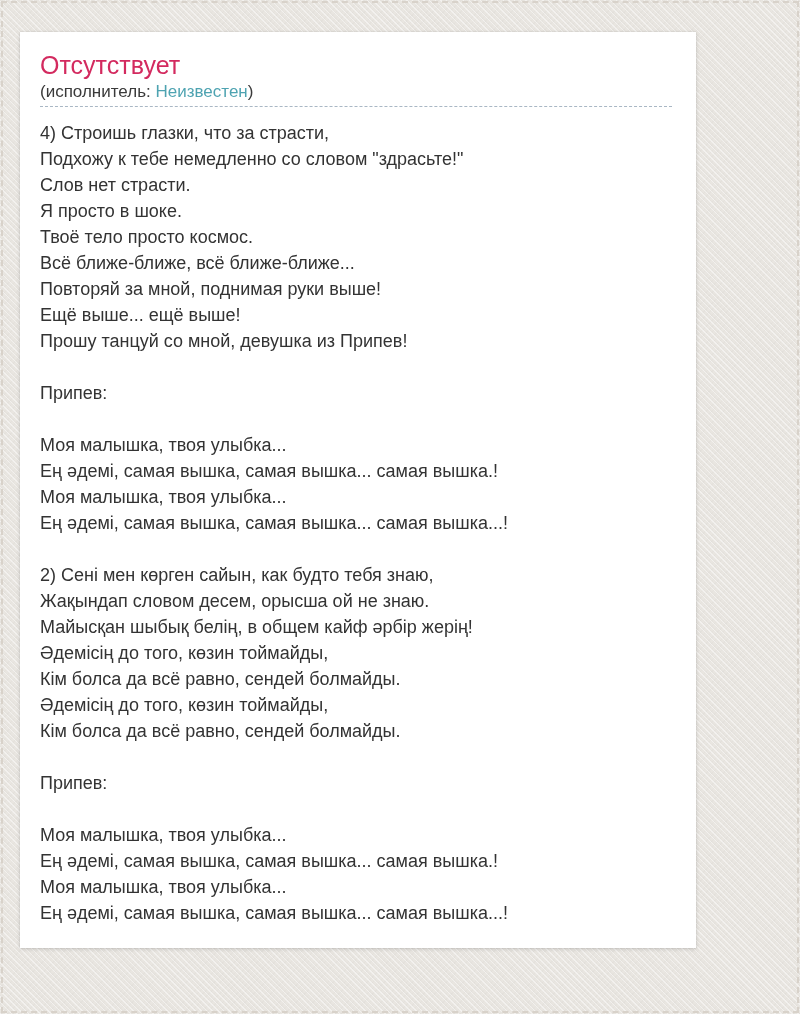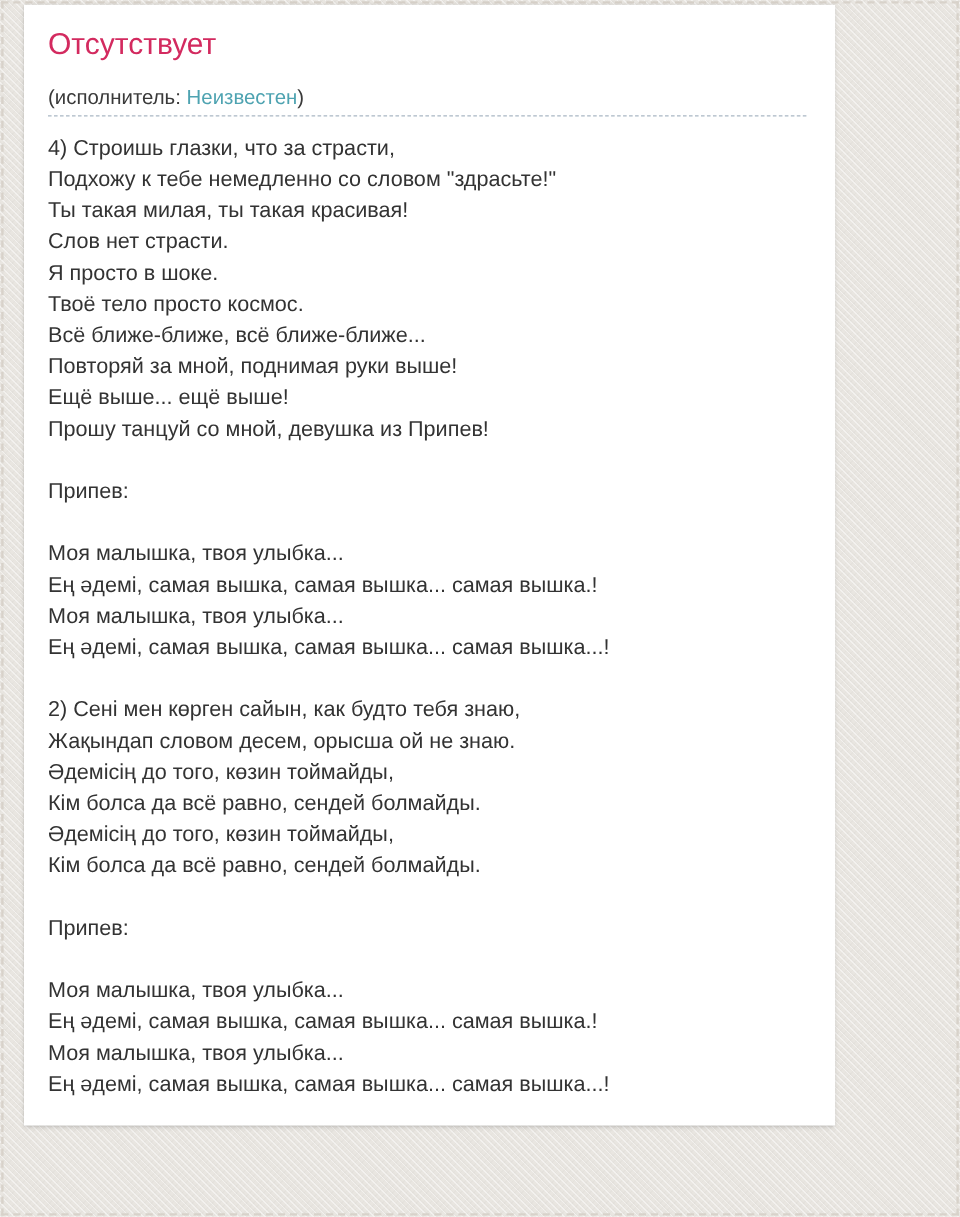--- a/index.html
+++ b/index.html
@@ -22,35 +22,35 @@
     position:relative;
     overflow:hidden;
   }
   .edge-border{
     position:absolute; inset:1px;
     border:2px dashed #d8d2ca;
     pointer-events:none;
   }
   .card{
     position:absolute;
-    left:20px; top:4px;
+    left:20px; top:32px;
     width:676px;
     background:var(--card-bg);
     padding:18px 24px 22px 20px;
     box-shadow:0 1px 4px rgba(0,0,0,0.16), 0 0 1px rgba(0,0,0,0.12);
   }
   .song-title{
     margin:0;
     font-size:25px;
     font-weight:400;
     line-height:30px;
     color:var(--title-color);
   }
   .artist-line{
-    margin:20px 0 0 0;
+    margin:2px 0 0 0;
     font-size:17px;
     line-height:20px;
     color:#3a3a3a;
   }
   .artist-line a{
     color:var(--link-color);
     text-decoration:none;
     cursor:pointer;
   }
   .separator{
@@ -76,38 +76,38 @@
 
   <div class="artist-line">
     <span>(исполнитель: </span><a>Неизвестен</a><span>)</span>
   </div>
 
   <div class="separator"></div>
 
   <div class="lyrics">
       <div class="line">4) Строишь глазки, что за страсти,</div>
       <div class="line">Подхожу к тебе немедленно со словом "здрасьте!"</div>
-      <div class="line">Ты такая милая, ты такая красивая!</div>
       <div class="line">Слов нет страсти.</div>
       <div class="line">Я просто в шоке.</div>
       <div class="line">Твоё тело просто космос.</div>
       <div class="line">Всё ближе-ближе, всё ближе-ближе...</div>
       <div class="line">Повторяй за мной, поднимая руки выше!</div>
       <div class="line">Ещё выше... ещё выше!</div>
       <div class="line">Прошу танцуй со мной, девушка из Припев!</div>
       <div class="line">&nbsp;</div>
       <div class="line">Припев:</div>
       <div class="line">&nbsp;</div>
       <div class="line">Моя малышка, твоя улыбка...</div>
       <div class="line">Ең әдемі, самая вышка, самая вышка... самая вышка.!</div>
       <div class="line">Моя малышка, твоя улыбка...</div>
       <div class="line">Ең әдемі, самая вышка, самая вышка... самая вышка...!</div>
       <div class="line">&nbsp;</div>
       <div class="line">2) Сені мен көрген сайын, как будто тебя знаю,</div>
       <div class="line">Жақындап словом десем, орысша ой не знаю.</div>
+      <div class="line">Майысқан шыбық белің, в общем кайф әрбір жерің!</div>
       <div class="line">Әдемісің до того, көзин тоймайды,</div>
       <div class="line">Кім болса да всё равно, сендей болмайды.</div>
       <div class="line">Әдемісің до того, көзин тоймайды,</div>
       <div class="line">Кім болса да всё равно, сендей болмайды.</div>
       <div class="line">&nbsp;</div>
       <div class="line">Припев:</div>
       <div class="line">&nbsp;</div>
       <div class="line">Моя малышка, твоя улыбка...</div>
       <div class="line">Ең әдемі, самая вышка, самая вышка... самая вышка.!</div>
       <div class="line">Моя малышка, твоя улыбка...</div>

